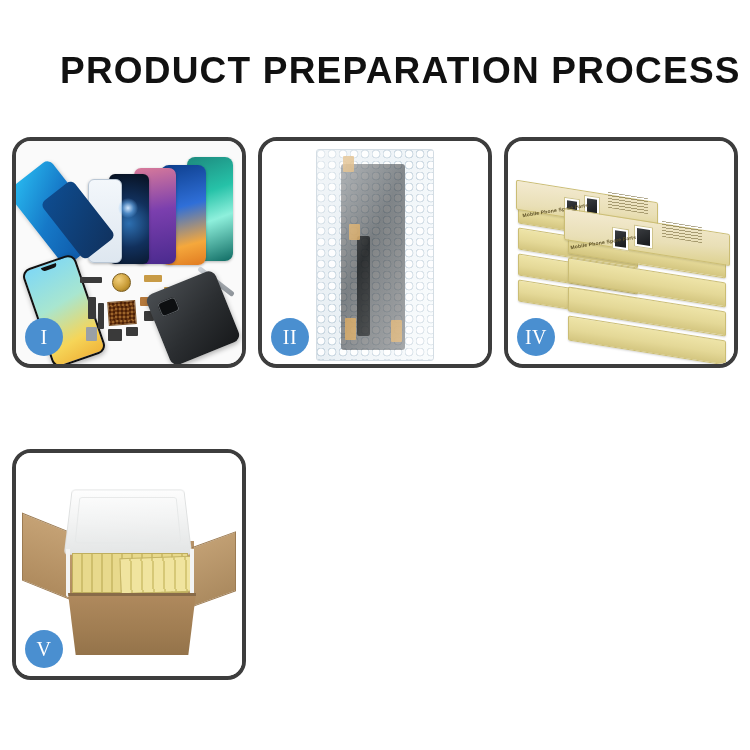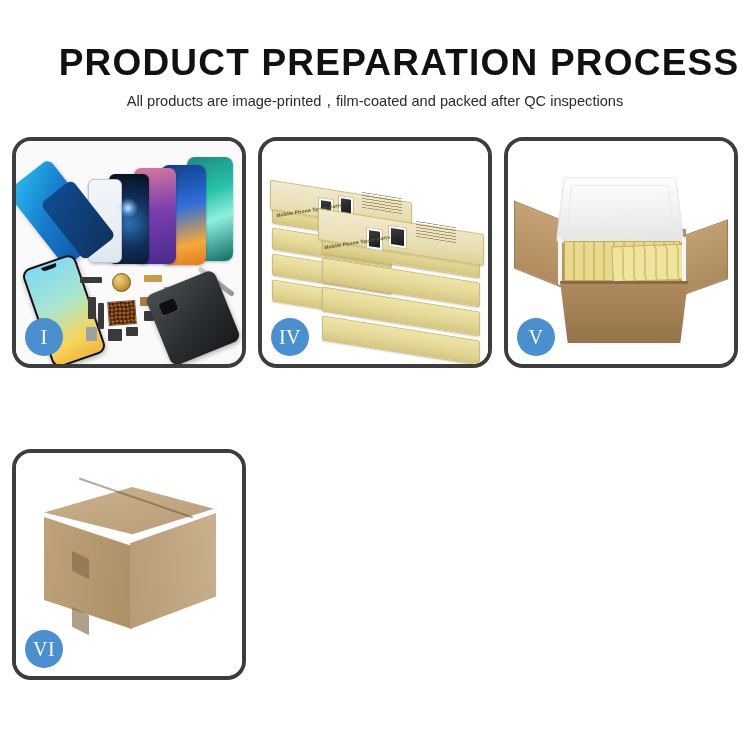--- a/index.html
+++ b/index.html
@@ -12,21 +12,21 @@
     position:relative;
   }
 
   
   #header { text-align:center; padding-top:40px; }
   #page-title {
     font-size:37px;
     font-weight:700;
     letter-spacing:1.2px;
     color:#111;
-    margin:4px;
+    margin:12px;
     line-height:1.0;
     white-space:nowrap;
     padding-left:48px;
   }
   #page-subtitle {
     font-size:14.6px;
     color:#2a2a2a;
     margin:13px 0 0 0;
     line-height:1.0;
     white-space:nowrap;
@@ -441,21 +441,20 @@
     border-radius:1px;
   }
   .bx-tape1 { left:56px; top:102px; transform:skewY(27deg); }
   .bx-tape2 { left:56px; top:158px; transform:skewY(27deg); }
 </style>
 </head>
 <body>
 
 <div id="header">
   <h1 id="page-title">PRODUCT PREPARATION PROCESS</h1>
-  <p id="page-subtitle">All products are image-printed，film-coated and packed after QC inspections</p>
 </div>
 
 <div id="panel-grid">
 
   <div class="panel p1">
     <div class="panel-stage">
       <div class="bg"></div>
 
       <div class="phone ph-a"></div>
       <div class="phone ph-b"></div>
@@ -484,20 +483,35 @@
       <div class="cmp" style="left:92px;  top:188px; width:14px; height:12px;"></div>
       <div class="cmp" style="left:110px; top:186px; width:12px; height:9px;"></div>
       <div class="cmp gold" style="left:148px;top:146px; width:10px; height:5px;"></div>
 
       <div class="tweezer"></div>
       <div class="housing"></div>
     </div>
     <div class="badge">I</div>
   </div>
 
+  <div class="panel p2">
+    <div class="panel-stage">
+      <div class="bg"></div>
+      <div class="bubble-bag">
+        <span class="lcd-inner"></span>
+        <span class="flex-strip"></span>
+        <span class="tape" style="left:26px; top:6px;"></span>
+        <span class="tape" style="left:32px; top:74px;"></span>
+        <span class="tape" style="left:28px; top:168px; height:22px;"></span>
+        <span class="tape" style="left:74px; top:170px; height:22px;"></span>
+        <span class="bubble-hi"></span>
+      </div>
+    </div>
+    <div class="badge">II</div>
+  </div>
 
 
   <div class="panel p4">
     <div class="panel-stage">
       <div class="bg"></div>
       <div class="stack">
         <div class="sb sb-l1"></div>
         <div class="sb sb-l2"></div>
         <div class="sb sb-l3"></div>
         <div class="sb sb-l4"></div>
@@ -540,26 +554,14 @@
       <div class="yellow-row"></div>
       <div class="yellow-row2"></div>
       <div class="foam-wall"></div>
       <div class="foam-lid"></div>
       <div class="ctn-front"></div>
       <div class="ctn-seam"></div>
     </div>
     <div class="badge">V</div>
   </div>
 
-  <div class="panel p6">
-    <div class="panel-stage">
-      <div class="bg"></div>
-      <div class="bx-top"></div>
-      <div class="bx-left"></div>
-      <div class="bx-right"></div>
-      <div class="bx-seam"></div>
-      <div class="bx-tape bx-tape1"></div>
-      <div class="bx-tape bx-tape2"></div>
-    </div>
-    <div class="badge">VI</div>
-  </div>
 
 </div>
 
 </body></html>

